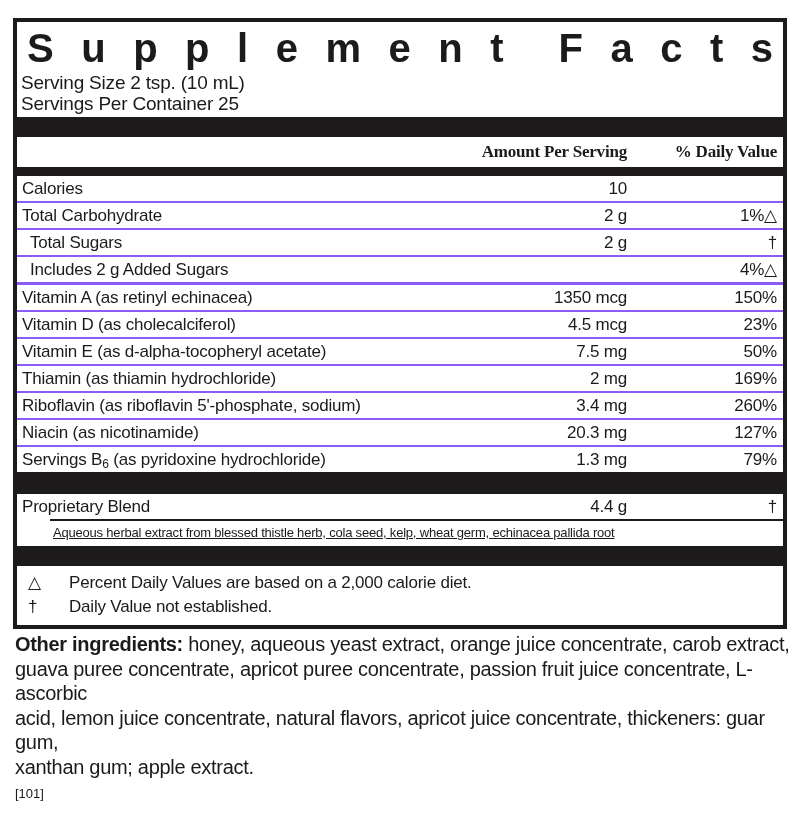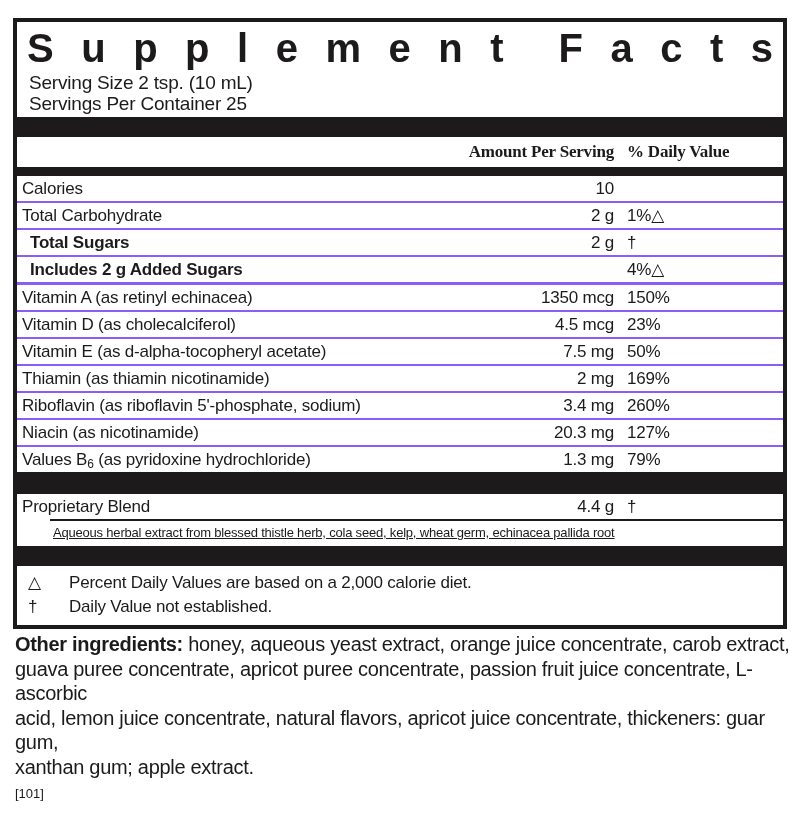--- a/index.html
+++ b/index.html
@@ -11,41 +11,41 @@
   }
   .box{
     position:absolute;left:13px;top:18px;width:766px;
     border:4px solid #1c1a1a;background:#fff;
   }
   .title-row{
     margin:2px 10px 0 10px;height:48px;
     display:flex;justify-content:space-between;align-items:center;
     font-weight:bold;font-size:40px;letter-spacing:0;line-height:48px;
   }
-  .serving{margin:0 12px;font-size:19px;line-height:21px;letter-spacing:-0.2px;}
+  .serving{margin:0 4px;font-size:19px;line-height:21px;letter-spacing:-0.2px;}
   .bar{background:#1c1a1a;width:100%;}
   .bar.b20{height:20px;}
   .bar.b22{height:22px;}
   .bar.b9{height:9px;}
   .bar.m3{margin-top:3px;}
   .colhead{
     display:flex;align-items:center;height:30px;
     padding:0 6px 0 5px;font-weight:bold;font-size:17px;letter-spacing:-0.2px;font-family:Liberation Serif, serif;
   }
   .row{
     display:flex;align-items:center;height:25px;
     padding:0 6px 0 5px;font-size:17px;letter-spacing:-0.2px;
     border-bottom:2px solid #8b5cf6;
   }
   .row.thick{border-bottom-width:3px;}
   .row.nosep{border-bottom:none;}
   .c-name{flex:1;white-space:nowrap;overflow:hidden;}
-  .c-name.indent{padding-left:8px;font-weight:bold;}
+  .c-name.indent{padding-left:8px;}
   .c-amt{width:170px;text-align:right;white-space:nowrap;}
-  .c-dv{width:150px;text-align:left;white-space:nowrap;padding-left:13px;}
+  .c-dv{width:150px;text-align:right;white-space:nowrap;}
   .spacer{flex:1;}
   sub.b6{font-size:12px;vertical-align:-3px;line-height:0;}
   .prop-sep{height:2px;background:#1c1a1a;margin-left:33px;}
   .prop-desc{
     padding:1px 6px 3px 36px;font-size:13px;line-height:21px;letter-spacing:-0.2px;text-decoration:underline;
   }
   .footnotes{padding:5px 6px 6px 11px;}
   .footnote{display:flex;font-size:17px;line-height:24px;letter-spacing:-0.2px;}
   .fsym{width:41px;flex:0 0 41px;}
   .ftext{flex:1;}
@@ -131,39 +131,39 @@
     <span class="c-dv">23%</span>
   </div>
 
   <div class="row">
     <span class="c-name">Vitamin E (as d-alpha-tocopheryl acetate)</span>
     <span class="c-amt">7.5 mg</span>
     <span class="c-dv">50%</span>
   </div>
 
   <div class="row">
-    <span class="c-name">Thiamin (as thiamin nicotinamide)</span>
+    <span class="c-name">Thiamin (as thiamin hydrochloride)</span>
     <span class="c-amt">2 mg</span>
     <span class="c-dv">169%</span>
   </div>
 
   <div class="row">
     <span class="c-name">Riboflavin (as riboflavin 5'-phosphate, sodium)</span>
     <span class="c-amt">3.4 mg</span>
     <span class="c-dv">260%</span>
   </div>
 
   <div class="row">
     <span class="c-name">Niacin (as nicotinamide)</span>
     <span class="c-amt">20.3 mg</span>
     <span class="c-dv">127%</span>
   </div>
 
   <div class="row nosep">
-    <span class="c-name"><span>Values B</span><sub class="b6">6</sub><span> (as pyridoxine hydrochloride)</span></span>
+    <span class="c-name"><span>Servings B</span><sub class="b6">6</sub><span> (as pyridoxine hydrochloride)</span></span>
     <span class="c-amt">1.3 mg</span>
     <span class="c-dv">79%</span>
   </div>
 
   <div class="bar b22"></div>
 
   <div class="row nosep">
     <span class="c-name">Proprietary Blend</span>
     <span class="c-amt">4.4 g</span>
     <span class="c-dv">†</span>

